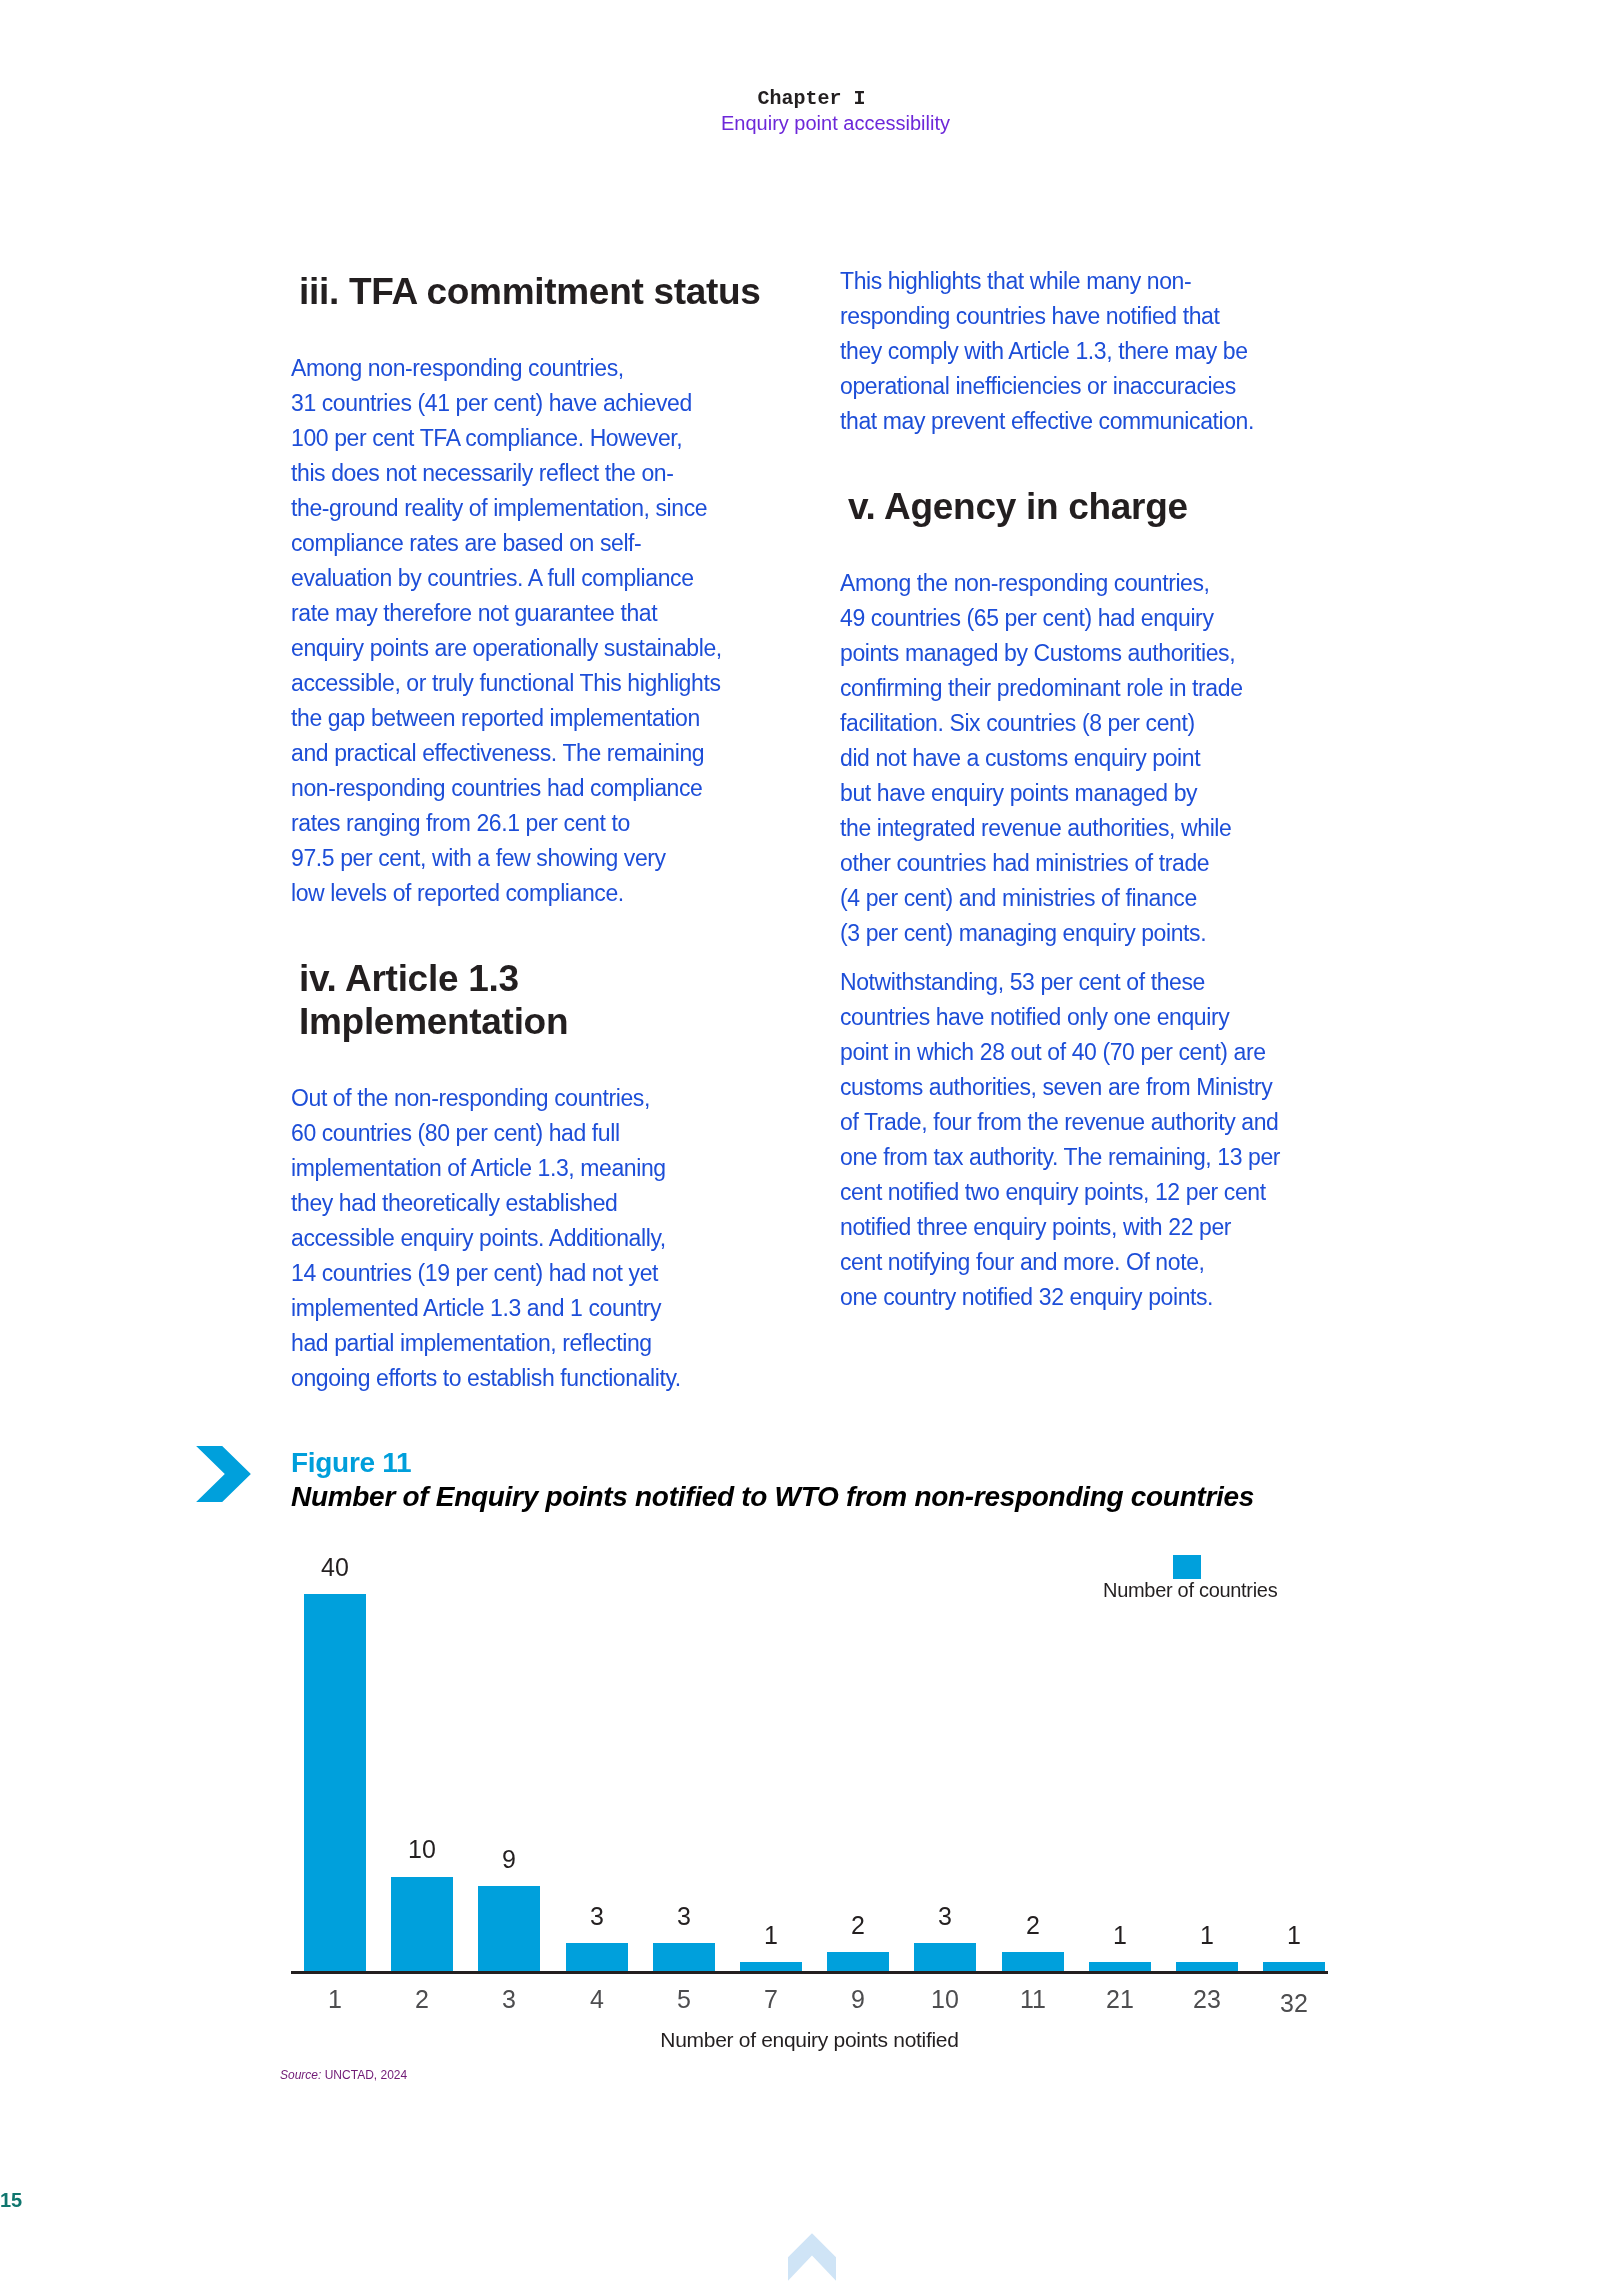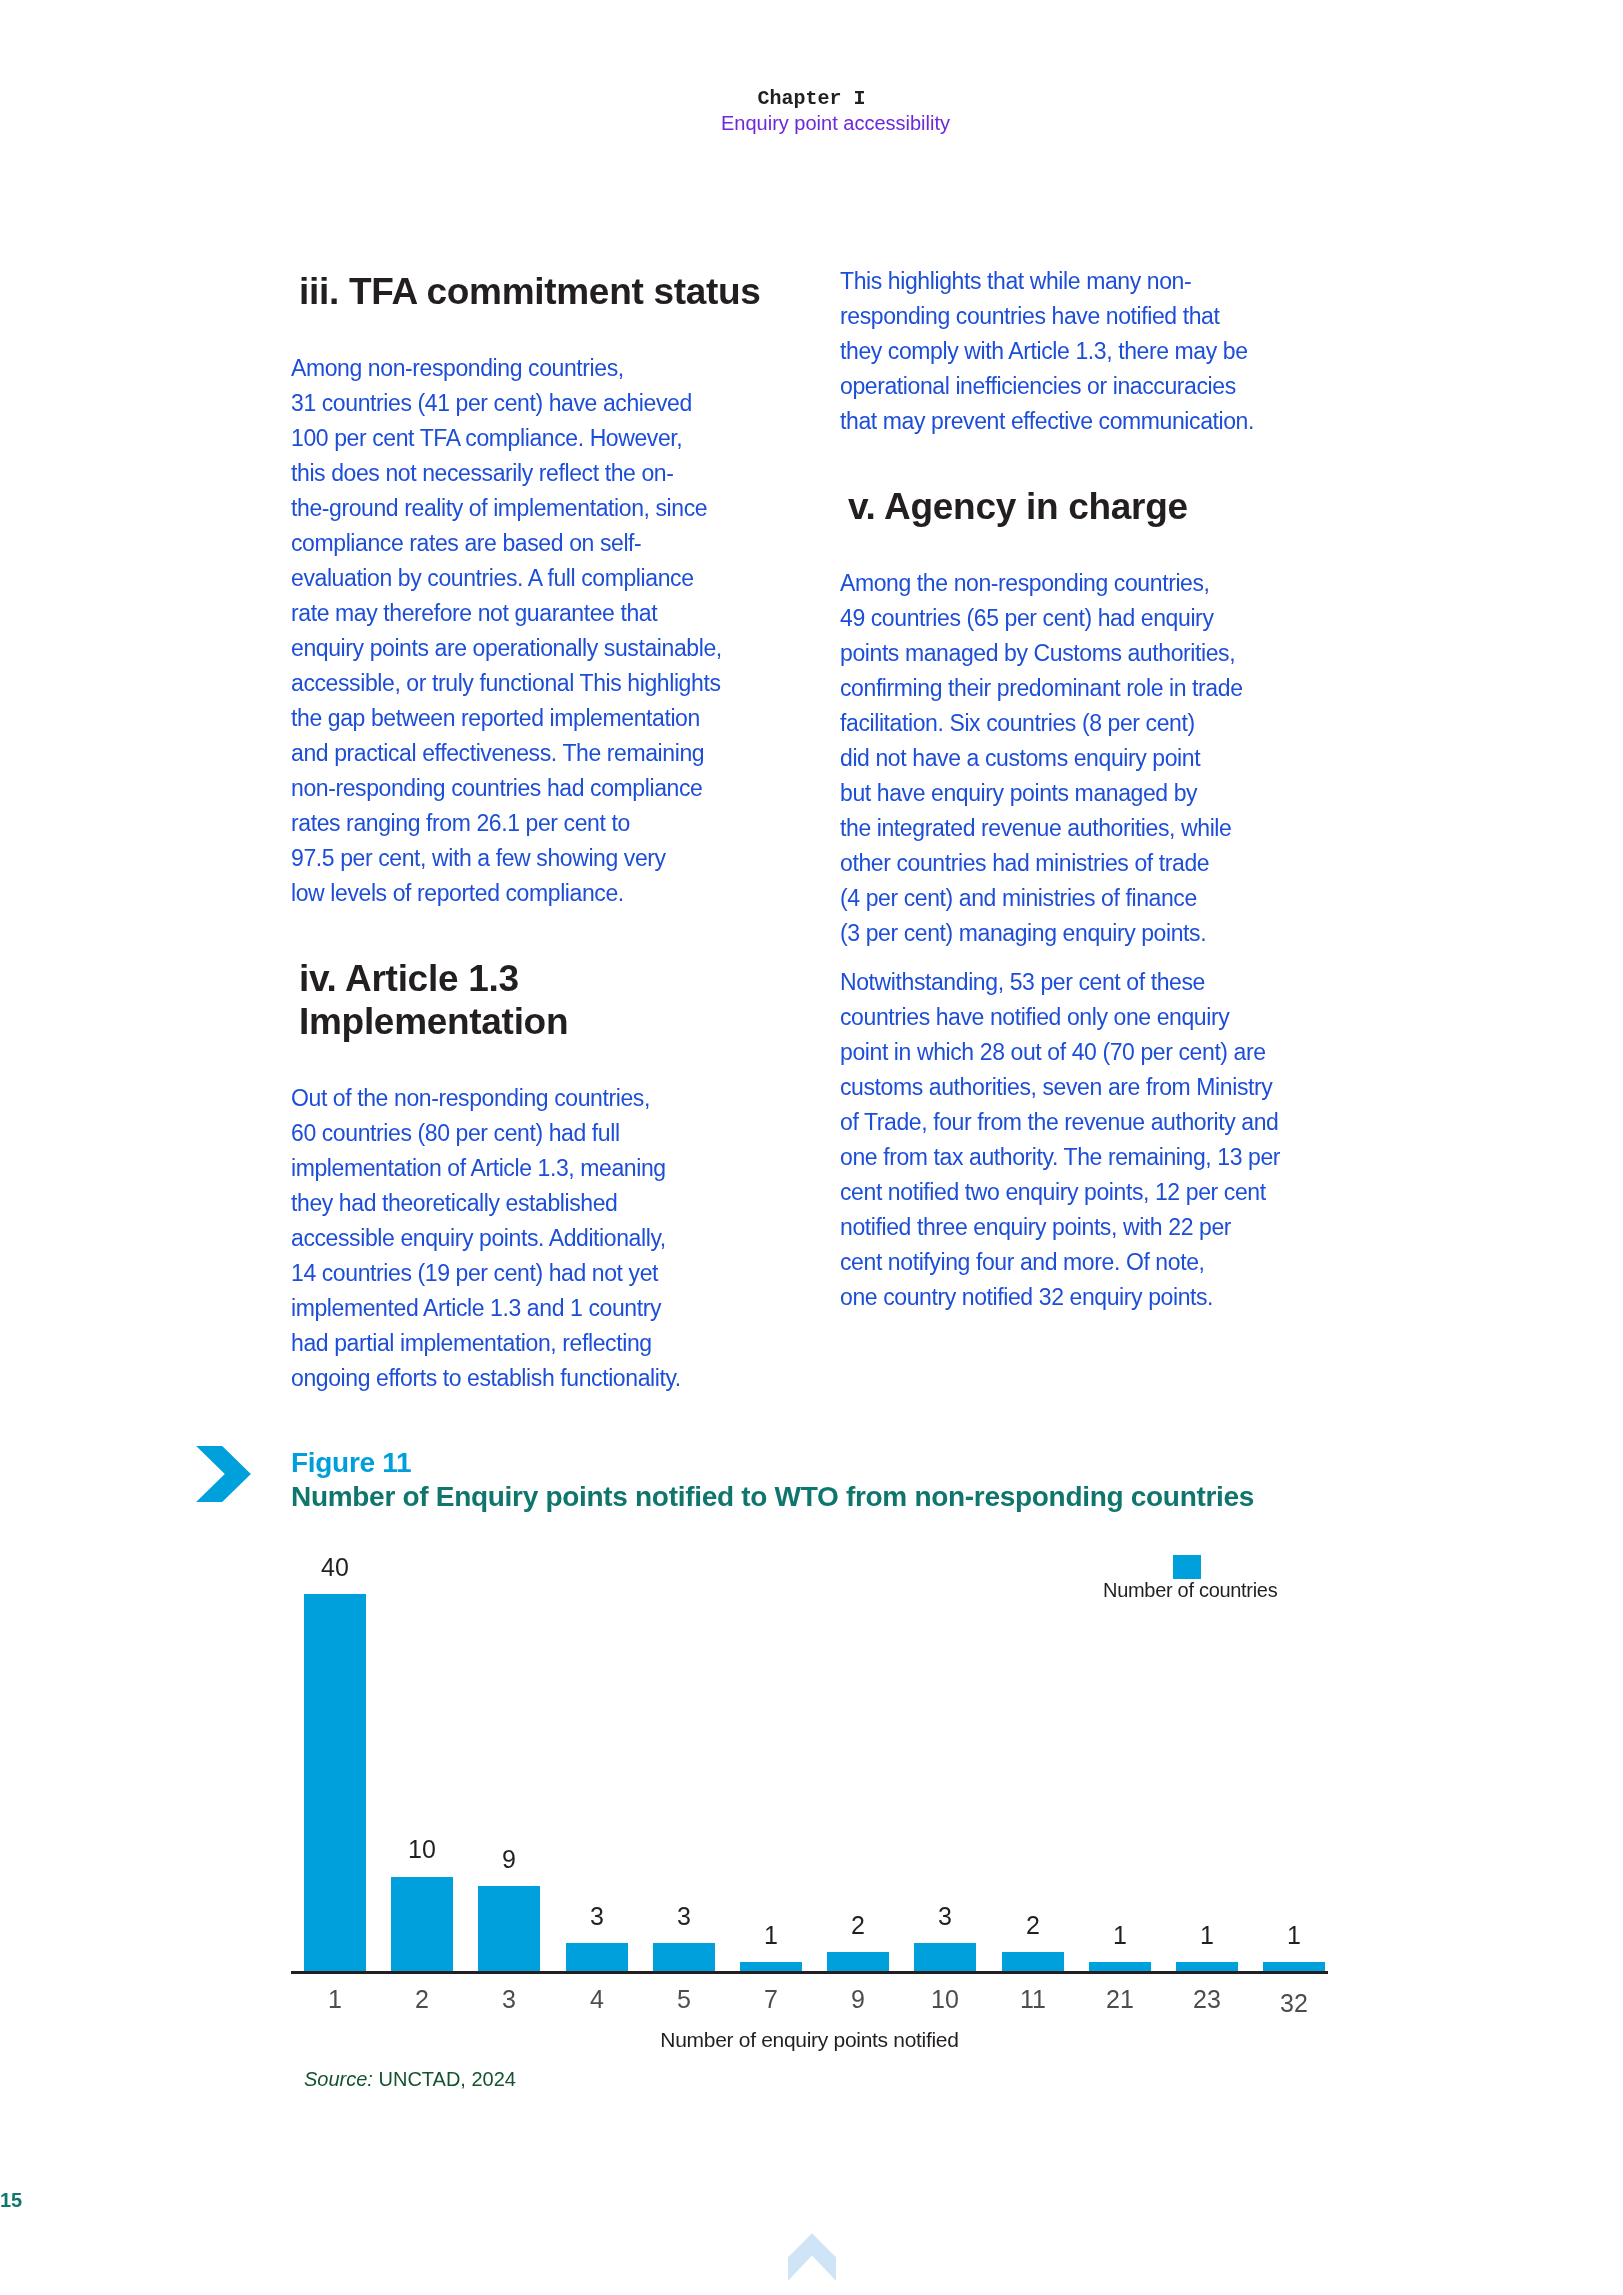--- a/index.html
+++ b/index.html
@@ -17,34 +17,34 @@
   .col-right { left: 840px; top: 264px; }
   h2.sec { font-size: 37px; font-weight: bold; line-height: 43px; margin: 8px; color: #231f20; letter-spacing: -0.3px; }
   p.body { font-size: 23px; line-height: 35px; margin: 0; color: #1d4ed8; white-space: pre-line; letter-spacing: -0.4px; }
   .gap-h-after { height: 30px; }
   .gap-p-after { height: 38px; }
   .gap-small { height: 14.4px; }
 
   
   .chev { position: absolute; left: 196px; top: 1446px; width: 55px; height: 56px; }
   .fig-label { position: absolute; left: 291px; top: 1447px; font-size: 28px; font-weight: bold; color: #009fdb; line-height: 31px; letter-spacing: -0.3px; }
-  .fig-title { position: absolute; left: 291px; top: 1480px; width: 982px; font-size: 28px; font-weight: bold; color: #0f766e; line-height: 33px; letter-spacing: -0.3px; }
+  .fig-title { position: absolute; left: 291px; top: 1480px; width: 982px; font-size: 28px; font-weight: bold; color: #000000; line-height: 33px; letter-spacing: -0.3px; font-style: italic; }
 
   .legend { position: absolute; left: 1103px; top: 1555px; display: flex; align-items: center; flex-direction: column; }
   .legend .sw { width: 28px; height: 23.6px; background: #00a0dc; margin-right: 6.5px; }
   .legend .lt { font-size: 20px; color: #231f20; letter-spacing: -0.3px; }
 
   .chart { position: absolute; left: 291px; top: 1544px; width: 1040px; height: 497px; }
   .axis-line { position: absolute; left: 0; top: 427px; width: 1037px; height: 2.6px; background: #231f20; }
   .bar { position: absolute; width: 62px; background: #00a0dc; }
   .val { position: absolute; width: 62px; text-align: center; font-size: 25px; color: #231f20; line-height: 26px; }
   .tick { position: absolute; width: 62px; text-align: center; font-size: 25px; color: #4d4d4f; line-height: 26px; }
   .xlabel { position: absolute; left: 0; width: 1037px; top: 484px; text-align: center; font-size: 21px; color: #231f20; letter-spacing: -0.3px; }
 
-  .source { position: absolute; left: 304px; top: 2068px; font-size: 20px; color: #14532d; }
+  .source { position: absolute; left: 280px; top: 2068px; font-size: 12px; color: #701a75; }
   .source i { font-style: italic; }
 
   .pagenum { position: absolute; left: 0; width: 1623px; top: 2189px; font-size: 20px; font-weight: bold; color: #0f766e; }
   .upchev { position: absolute; left: 788px; top: 2233px; width: 48px; height: 48px; }
 </style>
 </head>
 <body>
 
 <div class="run-head">
   <div class="chap">Chapter I</div>

